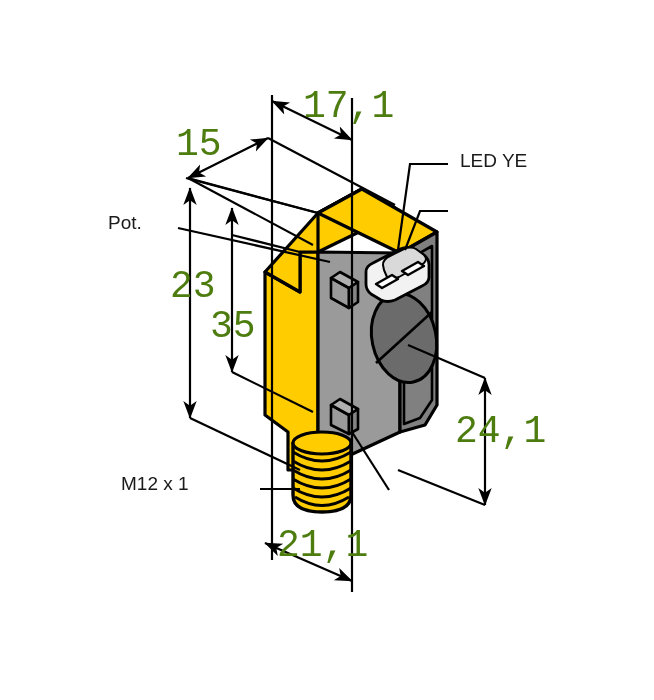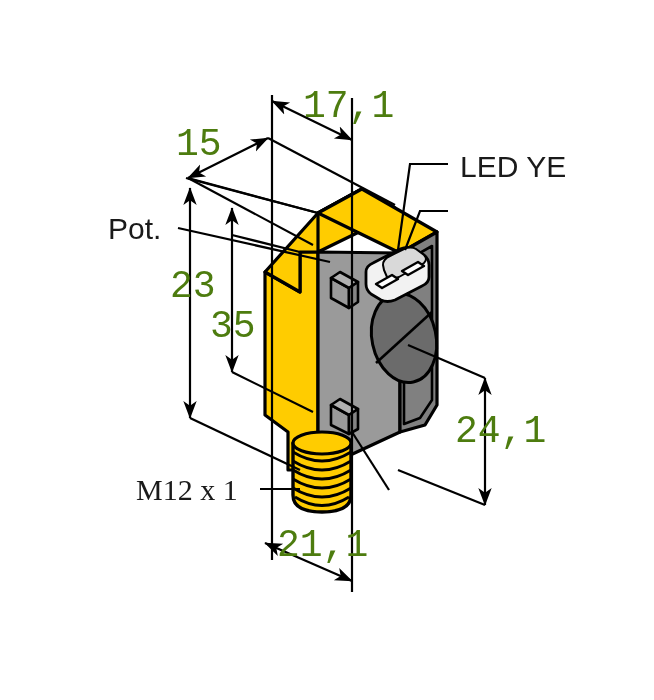--- a/index.html
+++ b/index.html
@@ -26,21 +26,21 @@
     position: absolute;
     font-family: Liberation Mono, monospace;
     font-size: 38px;
     color: #4d7c0f;
     white-space: nowrap;
     letter-spacing: 0px;
   }
   .callout-text {
     position: absolute;
     font-family: "Liberation Sans", sans-serif;
-    font-size: 30px;
+    font-size: 19px;
     color: #1a1a1a;
     white-space: nowrap;
   }
 </style>
 </head>
 <body>
 
 <div id="sheet">
 
   <svg id="drawing" viewBox="0 0 654 700">
@@ -227,16 +227,16 @@
 
   <div class="dim-text" style="left:455px; top:410px;">24,1</div>
 
   <div class="dim-text" style="left:277px; top:524px;">21,1</div>
 
   <div class="callout-text" style="left:108px; top:212px;">Pot.</div>
 
   <div class="callout-text" style="left:460px; top:150px;">LED YE</div>
 
 
-  <div class="callout-text" style="left:136px; top:473px;font-family:Liberation Serif, serif;">M12 x 1</div>
+  <div class="callout-text" style="left:121px; top:473px;">M12 x 1</div>
 
 
 </div>
 
 </body></html>

